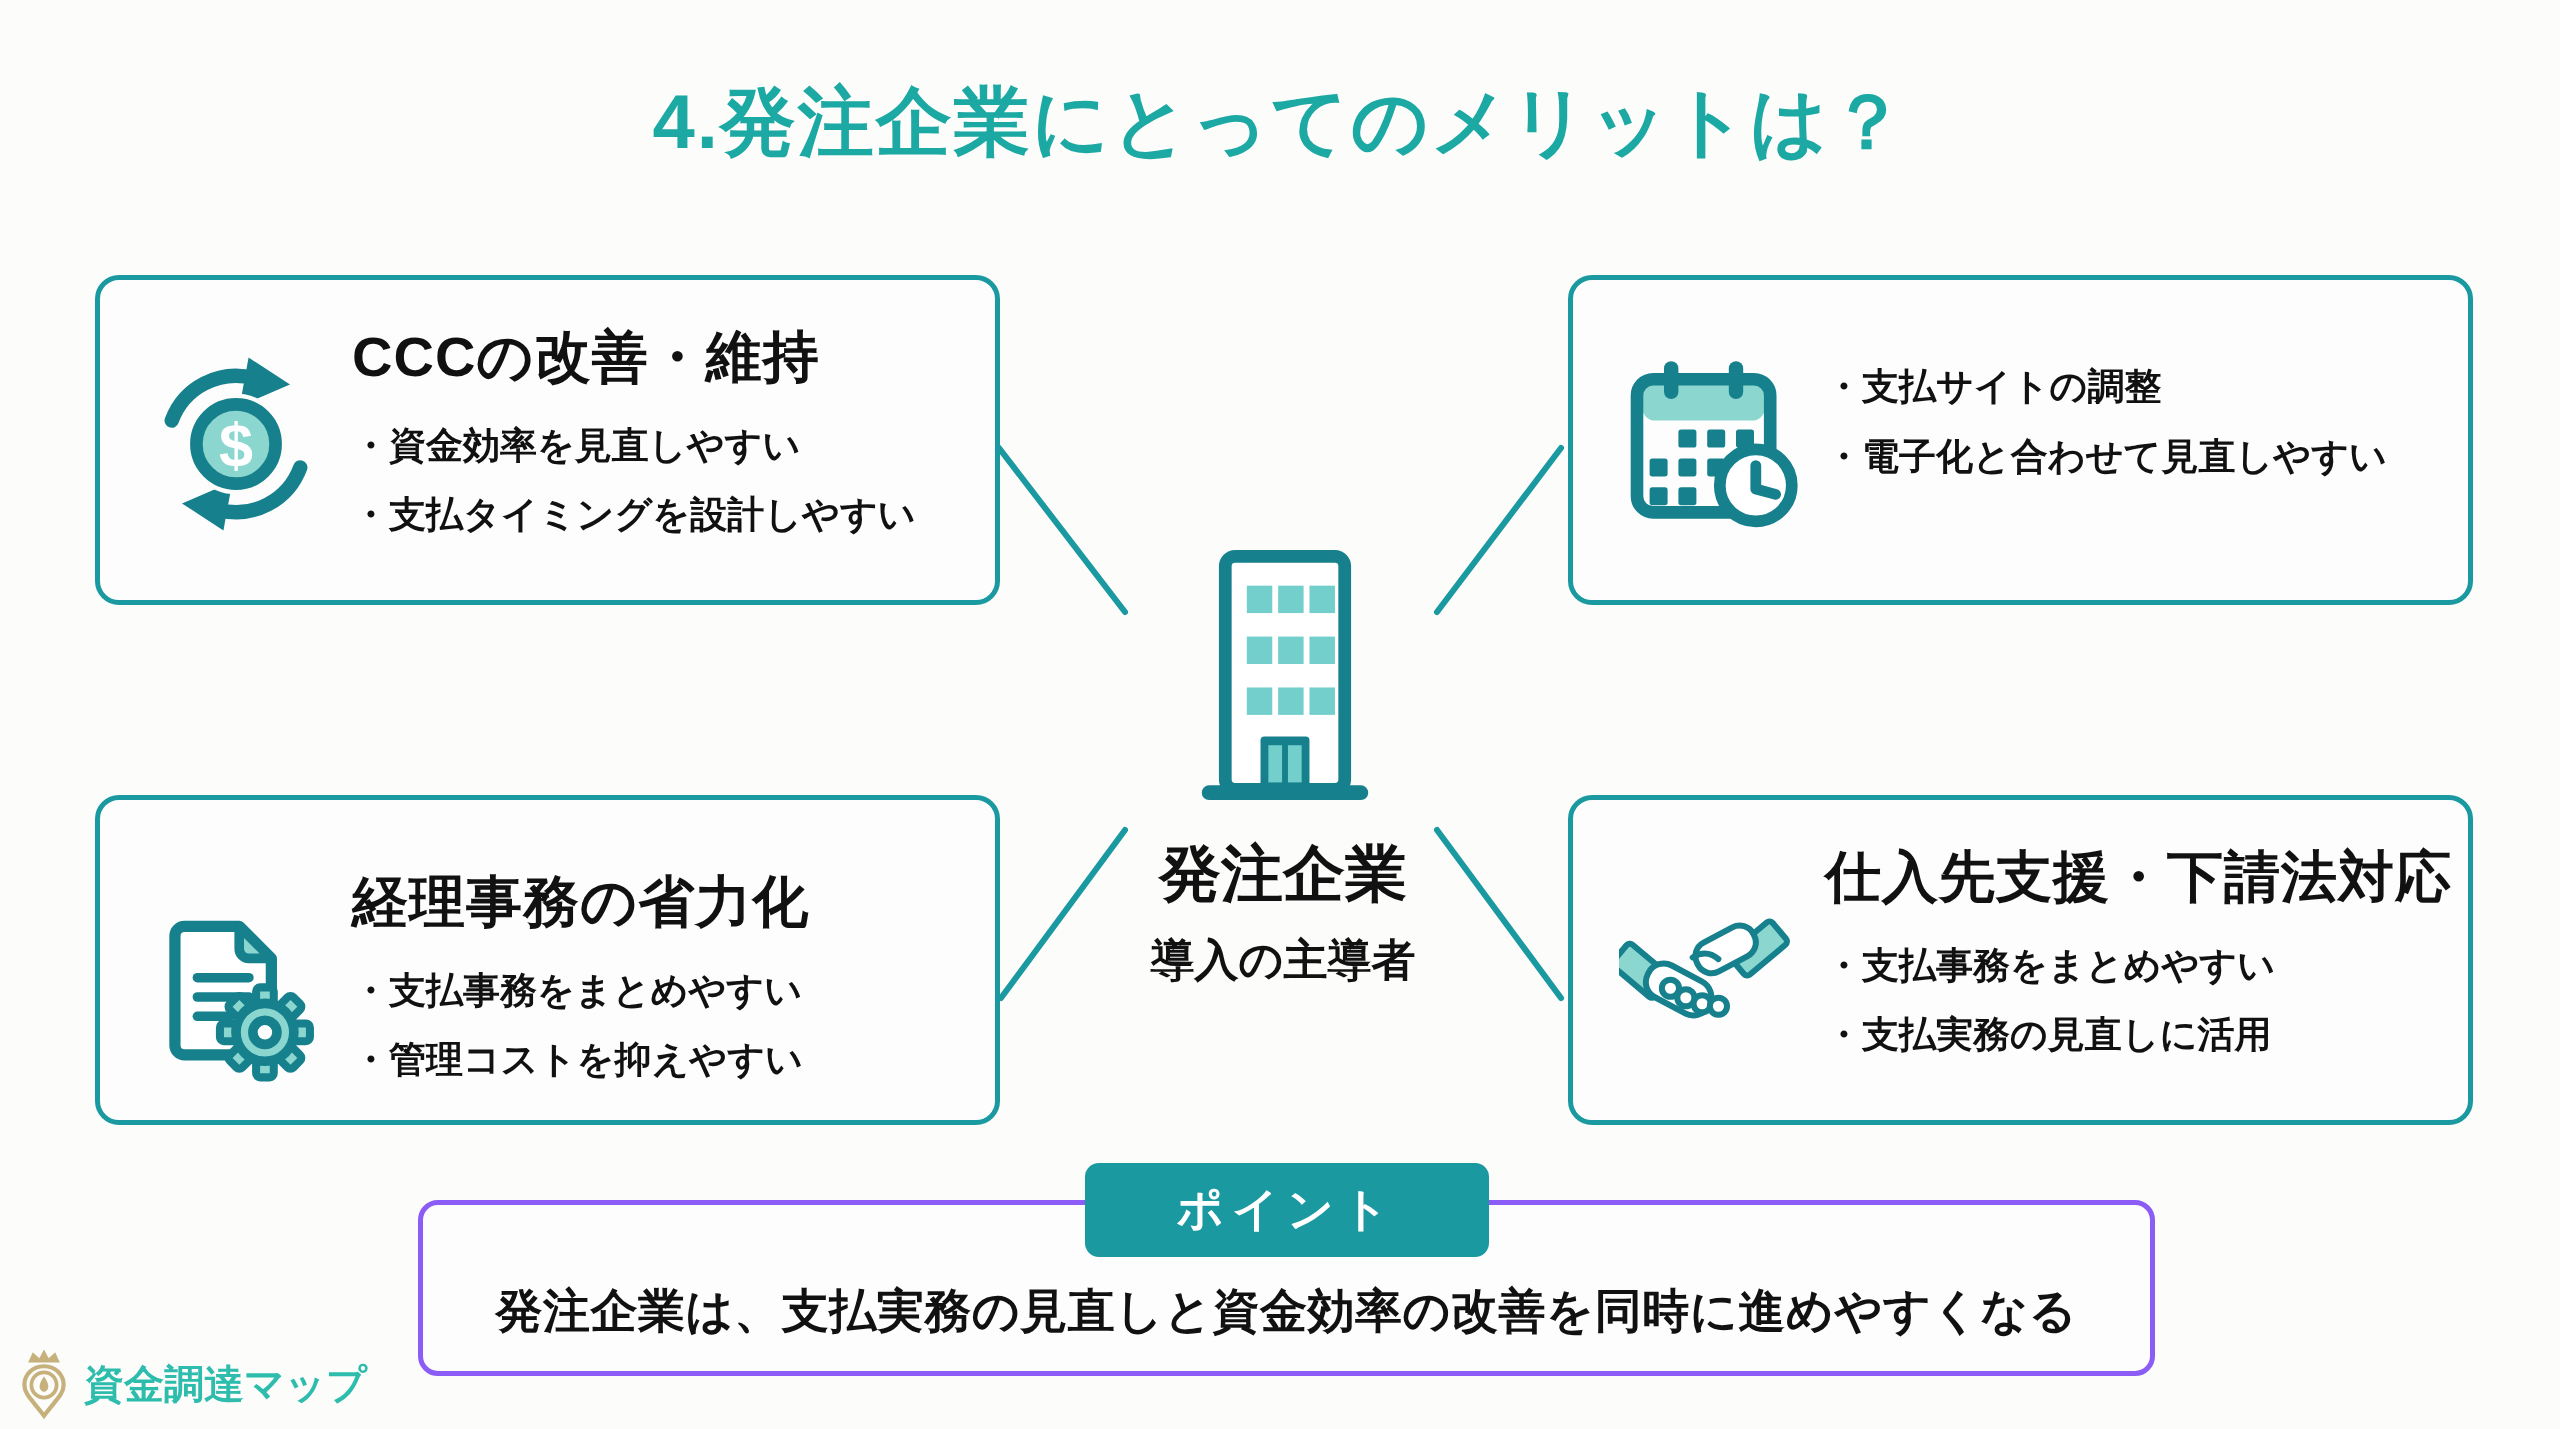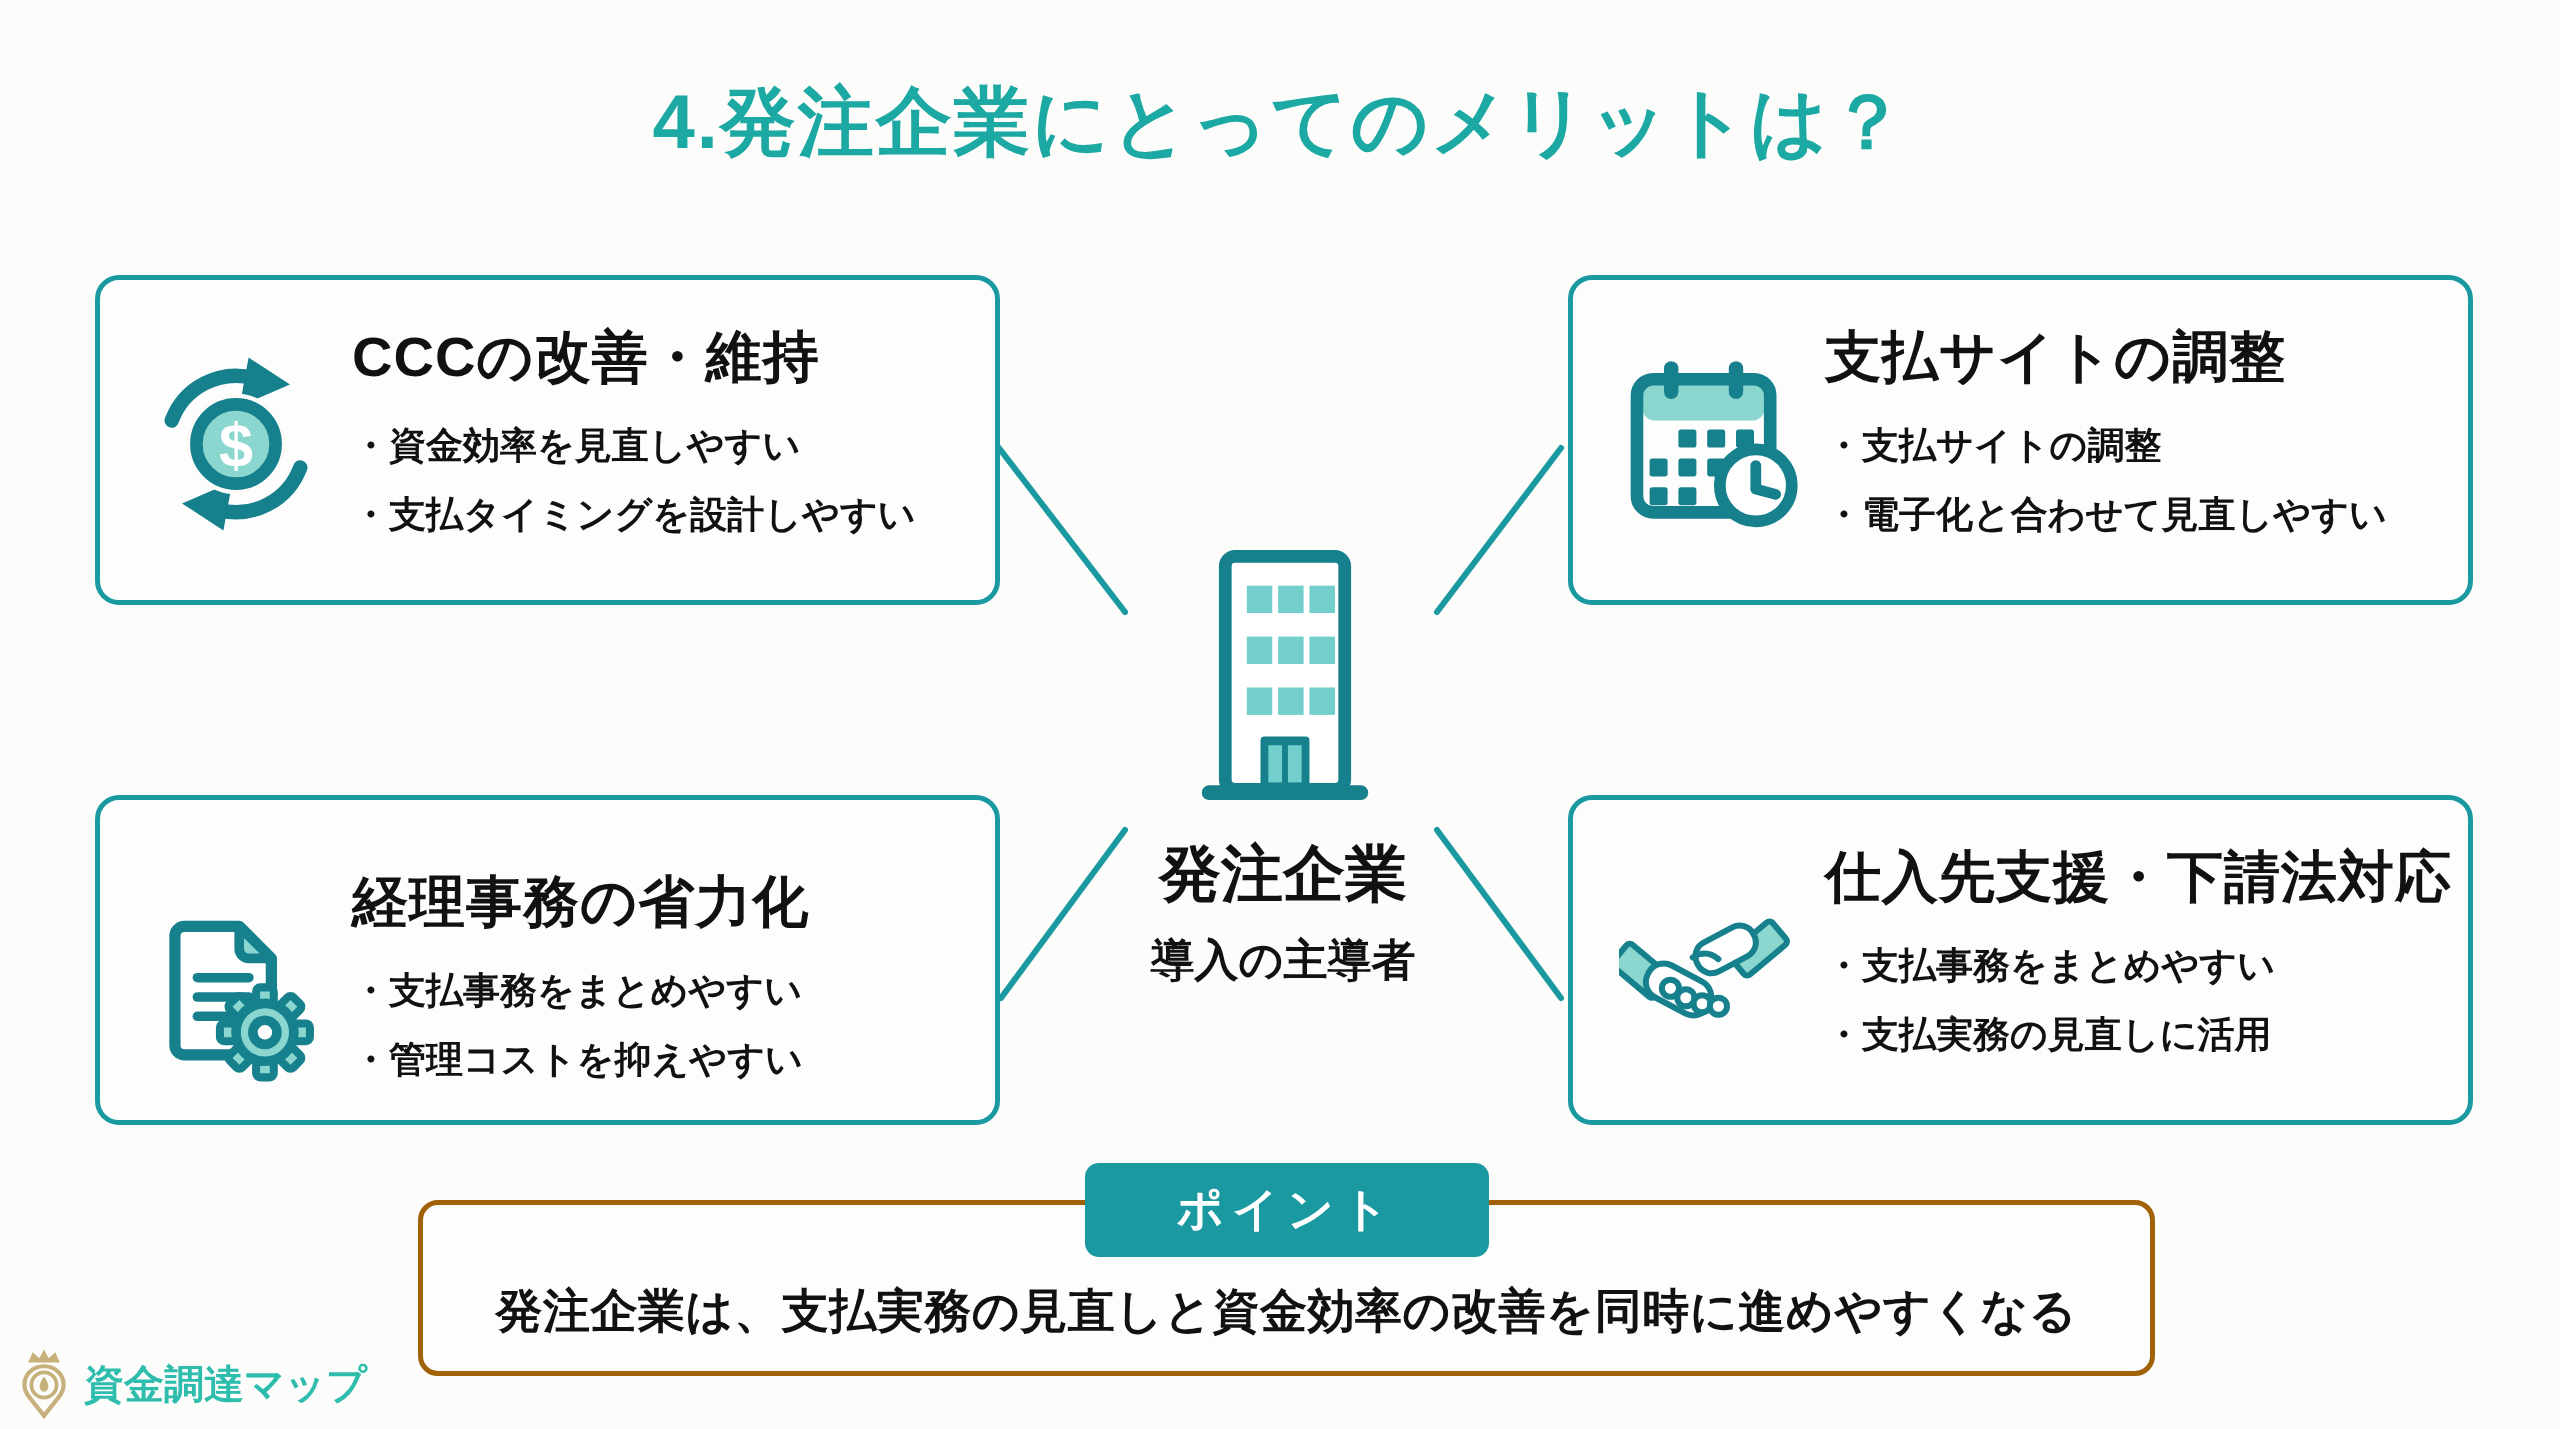--- a/index.html
+++ b/index.html
@@ -41,21 +41,21 @@
     white-space:nowrap;
   }
   .center-sublabel {
     position:absolute; left:1033px; top:938px; width:500px;
     text-align:center; font-size:44px; font-weight:700; line-height:1;
     white-space:nowrap;
   }
   .point-box {
     position:absolute; left:418px; top:1200px; width:1737px; height:176px;
     box-sizing:border-box; background:#fdfdfd;
-    border:5px solid #a16207; border-radius:20px;
+    border:5px solid #8b5cf6; border-radius:20px;
     display:flex; align-items:center; justify-content:center;
     padding-top:46px;
     font-family:Liberation Serif, serif;
   }
   .point-text {
     font-size:47px; font-weight:800; white-space:nowrap; letter-spacing:0.5px;
   }
   .point-badge {
     position:absolute; left:1085px; top:1163px; width:404px; height:94px;
     background:#1a99a1; border-radius:14px;
@@ -122,21 +122,20 @@
       </g>
       <rect x="10" y="14" width="74" height="74" rx="9" fill="none" stroke="#16808d" stroke-width="7"></rect>
       <g fill="#16808d">
         <rect x="25" y="4" width="8" height="21" rx="4"></rect>
         <rect x="61" y="4" width="8" height="21" rx="4"></rect>
       </g>
       <circle cx="76" cy="73" r="20" fill="#ffffff" stroke="#16808d" stroke-width="6.5"></circle>
       <path d="M76,62 L76,75 L87,78" fill="none" stroke="#16808d" stroke-width="6" stroke-linecap="round" stroke-linejoin="round"></path>
     </svg>
     <div class="card-text">
-      <div class="card-heading">支払サイトの調整</div>
       <div class="card-bullets">
         <div class="card-bullet">・支払サイトの調整</div>
         <div class="card-bullet">・電子化と合わせて見直しやすい</div>
       </div>
     </div>
   </div>
 
   <div class="card pos-bl">
     <svg class="card-icon" width="180" height="174" viewBox="0 0 112 108">
       <path d="M24,10 h34 l20,20 v54 a6,6 0 0 1 -6,6 h-48 a6,6 0 0 1 -6,-6 v-68 a6,6 0 0 1 6,-6 z" fill="#ffffff" stroke="#16808d" stroke-width="7" stroke-linejoin="round"></path>

